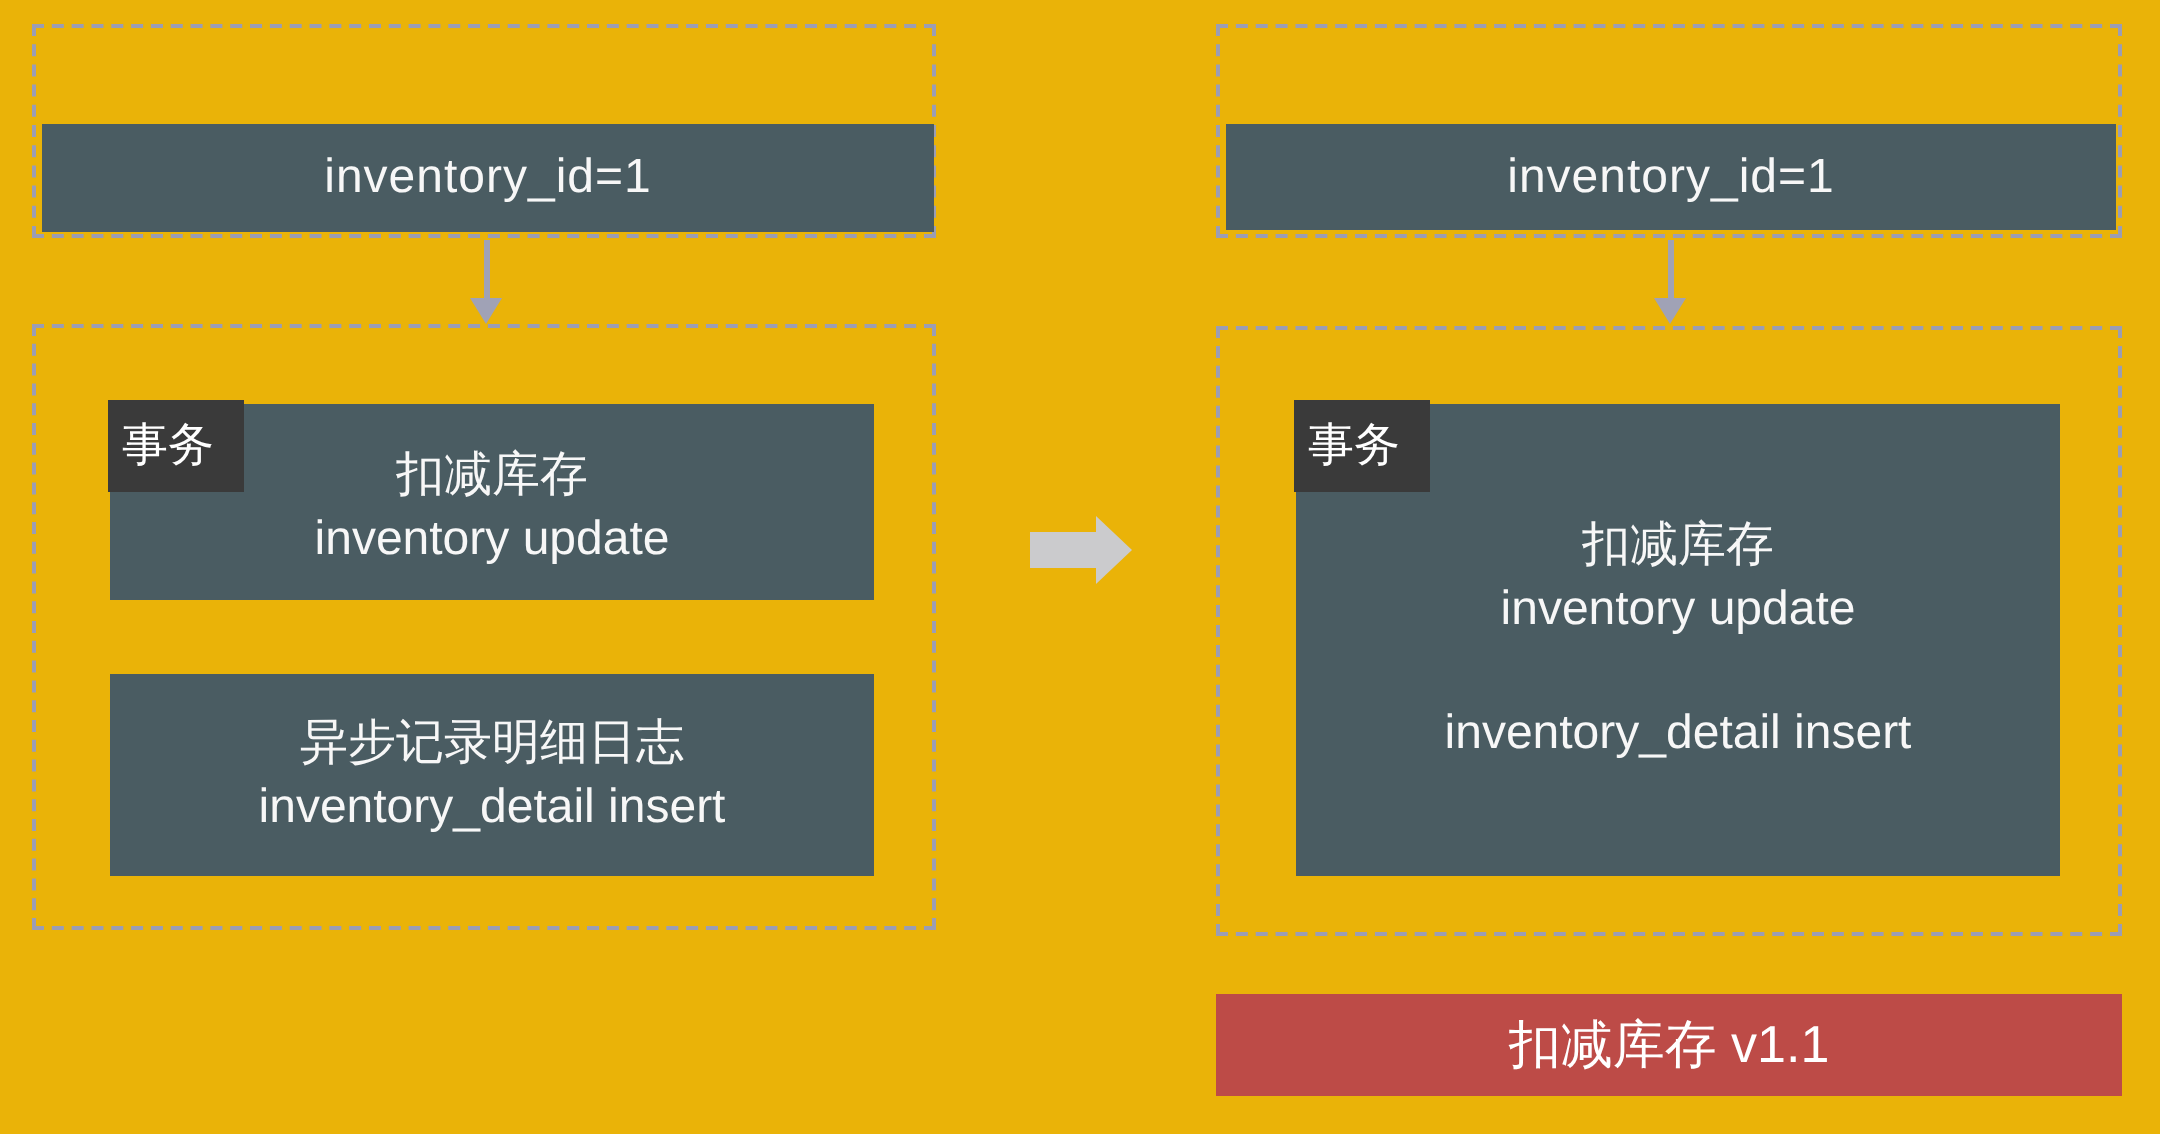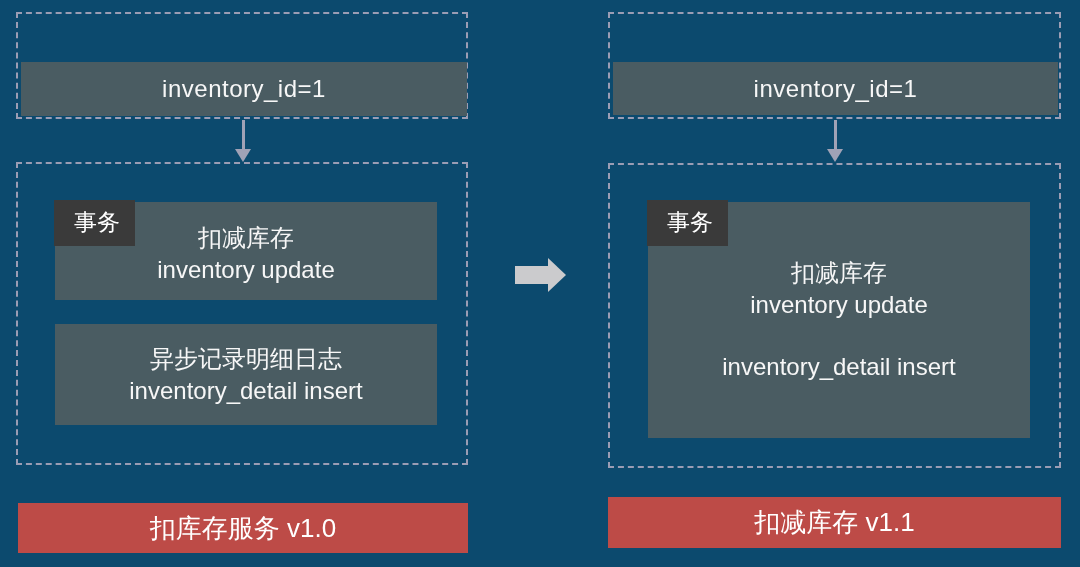--- a/index.html
+++ b/index.html
@@ -5,21 +5,21 @@
   html, body {
     margin: 0;
     padding: 0;
     background: #ffffff;
     font-family: "Liberation Sans", "DejaVu Sans", sans-serif;
   }
   .canvas {
     position: relative;
     width: 1080px;
     height: 567px;
-    background: #0c4a6e;
+    background: #eab308;
     overflow: hidden;
   }
   .dashed-box {
     position: absolute;
     border: 2px dashed #9b9db4;
     background: transparent;
     box-sizing: border-box;
   }
   .teal-box {
     position: absolute;
@@ -42,21 +42,21 @@
     letter-spacing: 0.5px;
   }
   .txn-badge {
     position: absolute;
     top: -2px;
     left: -1px;
     background: #3a3a3a;
     color: #ffffff;
     font-size: 23px;
     line-height: 1;
-    padding: 11px 15px 12px 20px;
+    padding: 11px 15px 12px 7px;
     white-space: nowrap;
   }
   .spacer-line {
     height: 30px;
   }
   .service-label {
     position: absolute;
     background: #bd4b47;
     color: #ffffff;
     font-size: 26px;
@@ -131,26 +131,25 @@
   </div>
 
   <div class="dashed-box" style="left:16px; top:162px; width:452px; height:303px;"></div>
 
   <div class="teal-box" style="left:55px; top:202px; width:382px; height:98px; padding-top:6px;">
     <div class="txn-badge">事务</div>
     <div class="line">扣减库存</div>
     <div class="line">inventory update</div>
   </div>
 
-  <div class="teal-box" style="left:55px; top:324px; width:382px; height:101px;text-align:right;">
+  <div class="teal-box" style="left:55px; top:337px; width:382px; height:101px;text-align:right;">
     <div class="line">异步记录明细日志</div>
     <div class="line">inventory_detail insert</div>
   </div>
 
-  <div class="service-label" style="left:18px; top:503px; width:450px; height:50px;">扣库存服务 v1.0</div>
 
   <div class="h-arrow">
     <div class="bar"></div>
     <div class="head"></div>
   </div>
 
   <div class="dashed-box" style="left:608px; top:12px; width:453px; height:107px;"></div>
 
   <div class="teal-box request-box" style="left:613px; top:62px; width:445px; height:53px;">
     <span class="line">inventory_id=1</span>

